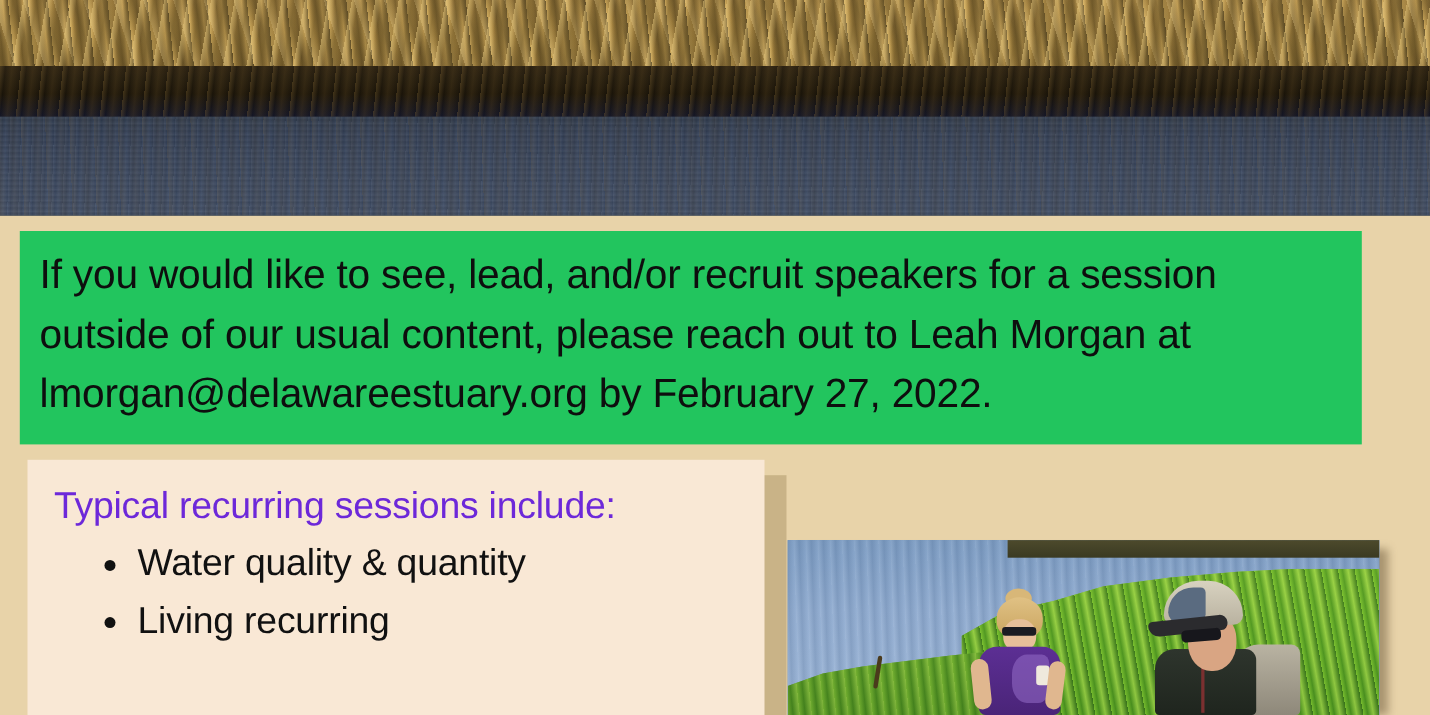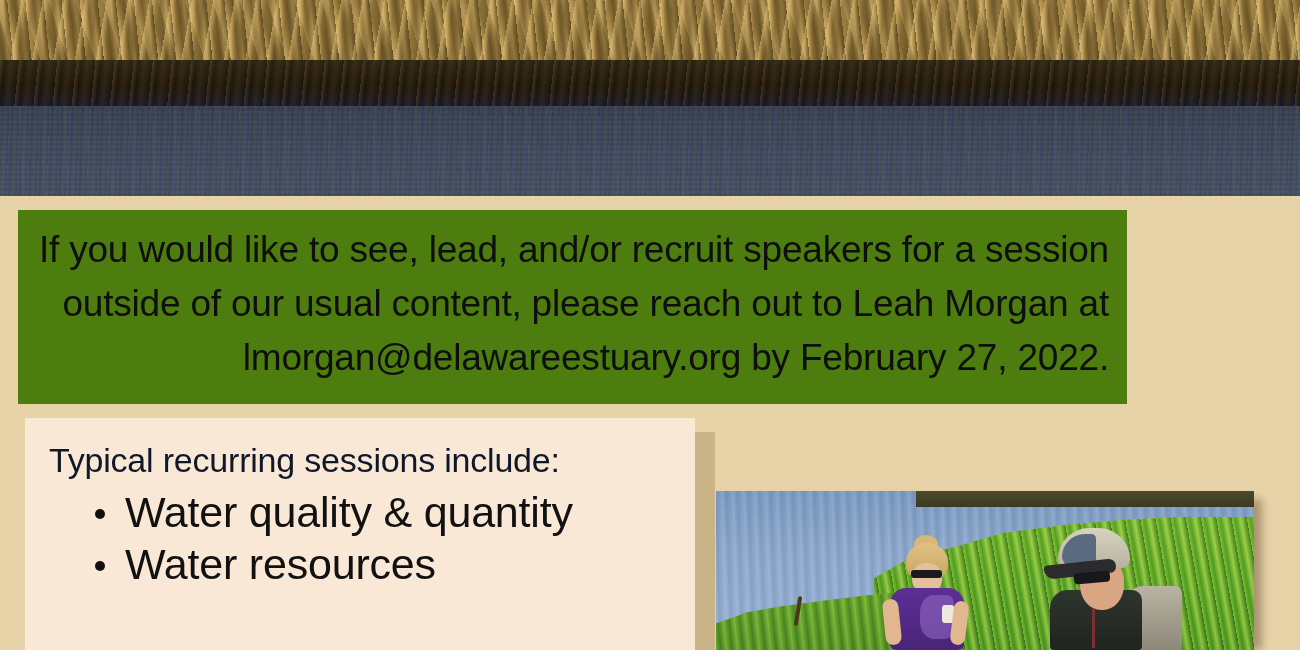--- a/index.html
+++ b/index.html
@@ -112,27 +112,27 @@
     width: 100%;
     height: 34px;
     background: linear-gradient(180deg, rgba(0,0,0,0) 0%, rgba(10,8,4,0.78) 70%, rgba(12,12,20,0.9) 100%);
   }
 
   
   .text-card {
     position: absolute;
     left: 18px;
     top: 210px;
-    width: 1109px;
+    width: 1220px;
     height: 194px;
-    background: #4d7c0f;
+    background: #22c55e;
     box-sizing: border-box;
     display: flex;
     flex-direction: column;
-    align-items: flex-end;
+    align-items: flex-start;
     justify-content: center;
     padding: 4px 18px 10px 18px;
   }
   .text-card .line {
     font-size: 37px;
     line-height: 54px;
     color: #0e0e0e;
     text-align: center;
     letter-spacing: -0.2px;
     white-space: nowrap;
@@ -154,31 +154,31 @@
     width: 670px;
     height: 232px;
     background: #f9e8d5;
     box-sizing: border-box;
     padding: 22px 0 0 14px;
     overflow: hidden;
   }
   .list-heading {
     font-size: 34px;
     line-height: 40px;
-    color: #0f172a;
+    color: #6d28d9;
     margin: 0 0 6px 10px;
     letter-spacing: -0.2px;
   }
   .bullet-list {
     list-style: none;
     margin: 0;
     padding: 0 0 0 56px;
   }
   .bullet-item {
-    font-size: 43px;
+    font-size: 34px;
     line-height: 52px;
     color: #111;
     letter-spacing: -0.2px;
     position: relative;
     padding-left: 30px;
     white-space: nowrap;
   }
   .bullet-item::before {
     content: "";
     position: absolute;
@@ -361,21 +361,21 @@
   <div class="line">If you would like to see, lead, and/or recruit speakers for a session</div>
   <div class="line">outside of our usual content, please reach out to Leah Morgan at</div>
   <div class="line">lmorgan@delawareestuary.org by February 27, 2022.</div>
 </div>
 
 <div class="list-panel-shadow"></div>
 <div class="list-panel">
   <div class="list-heading">Typical recurring sessions include:</div>
   <ul class="bullet-list">
     <li class="bullet-item">Water quality &amp; quantity</li>
-    <li class="bullet-item">Water resources</li>
+    <li class="bullet-item">Living recurring</li>
   </ul>
 </div>
 
 <div class="photo-shadow"></div>
 <div class="photo">
   <div class="ph-water"></div>
   <div class="ph-far-bank"></div>
   <div class="ph-grass-right"></div>
   <div class="ph-grass-left"></div>
   <div class="ph-reed"></div>

